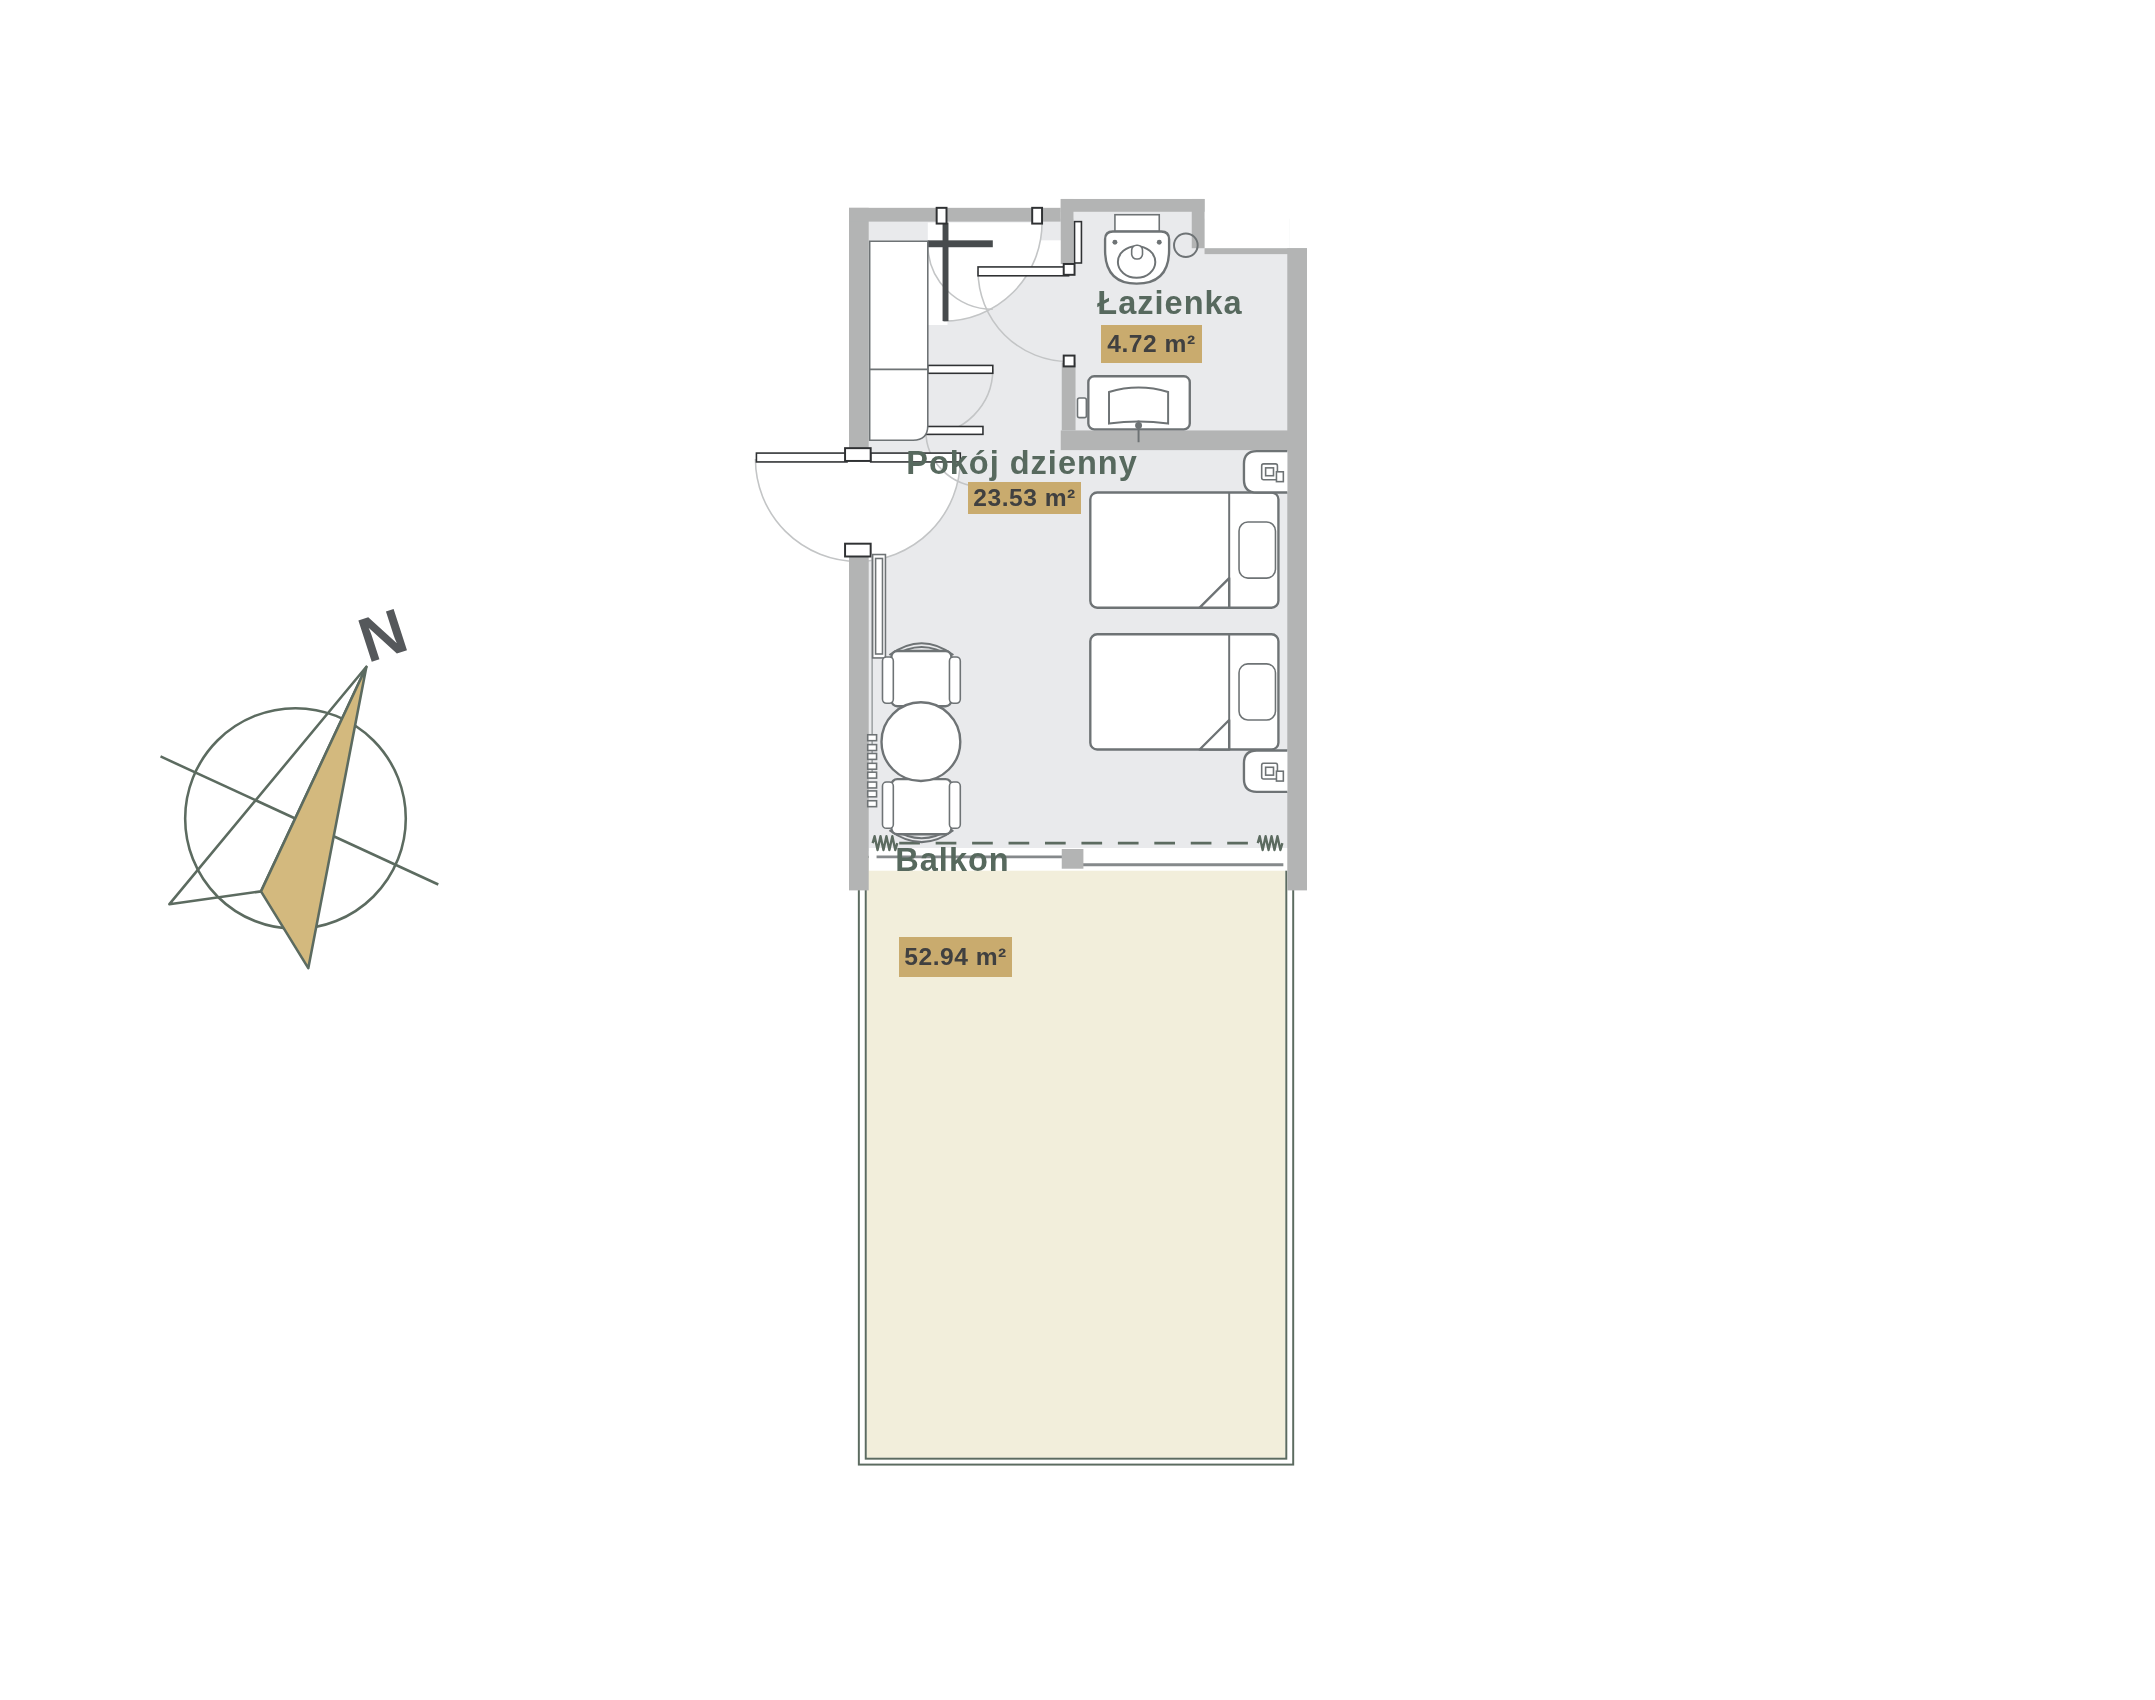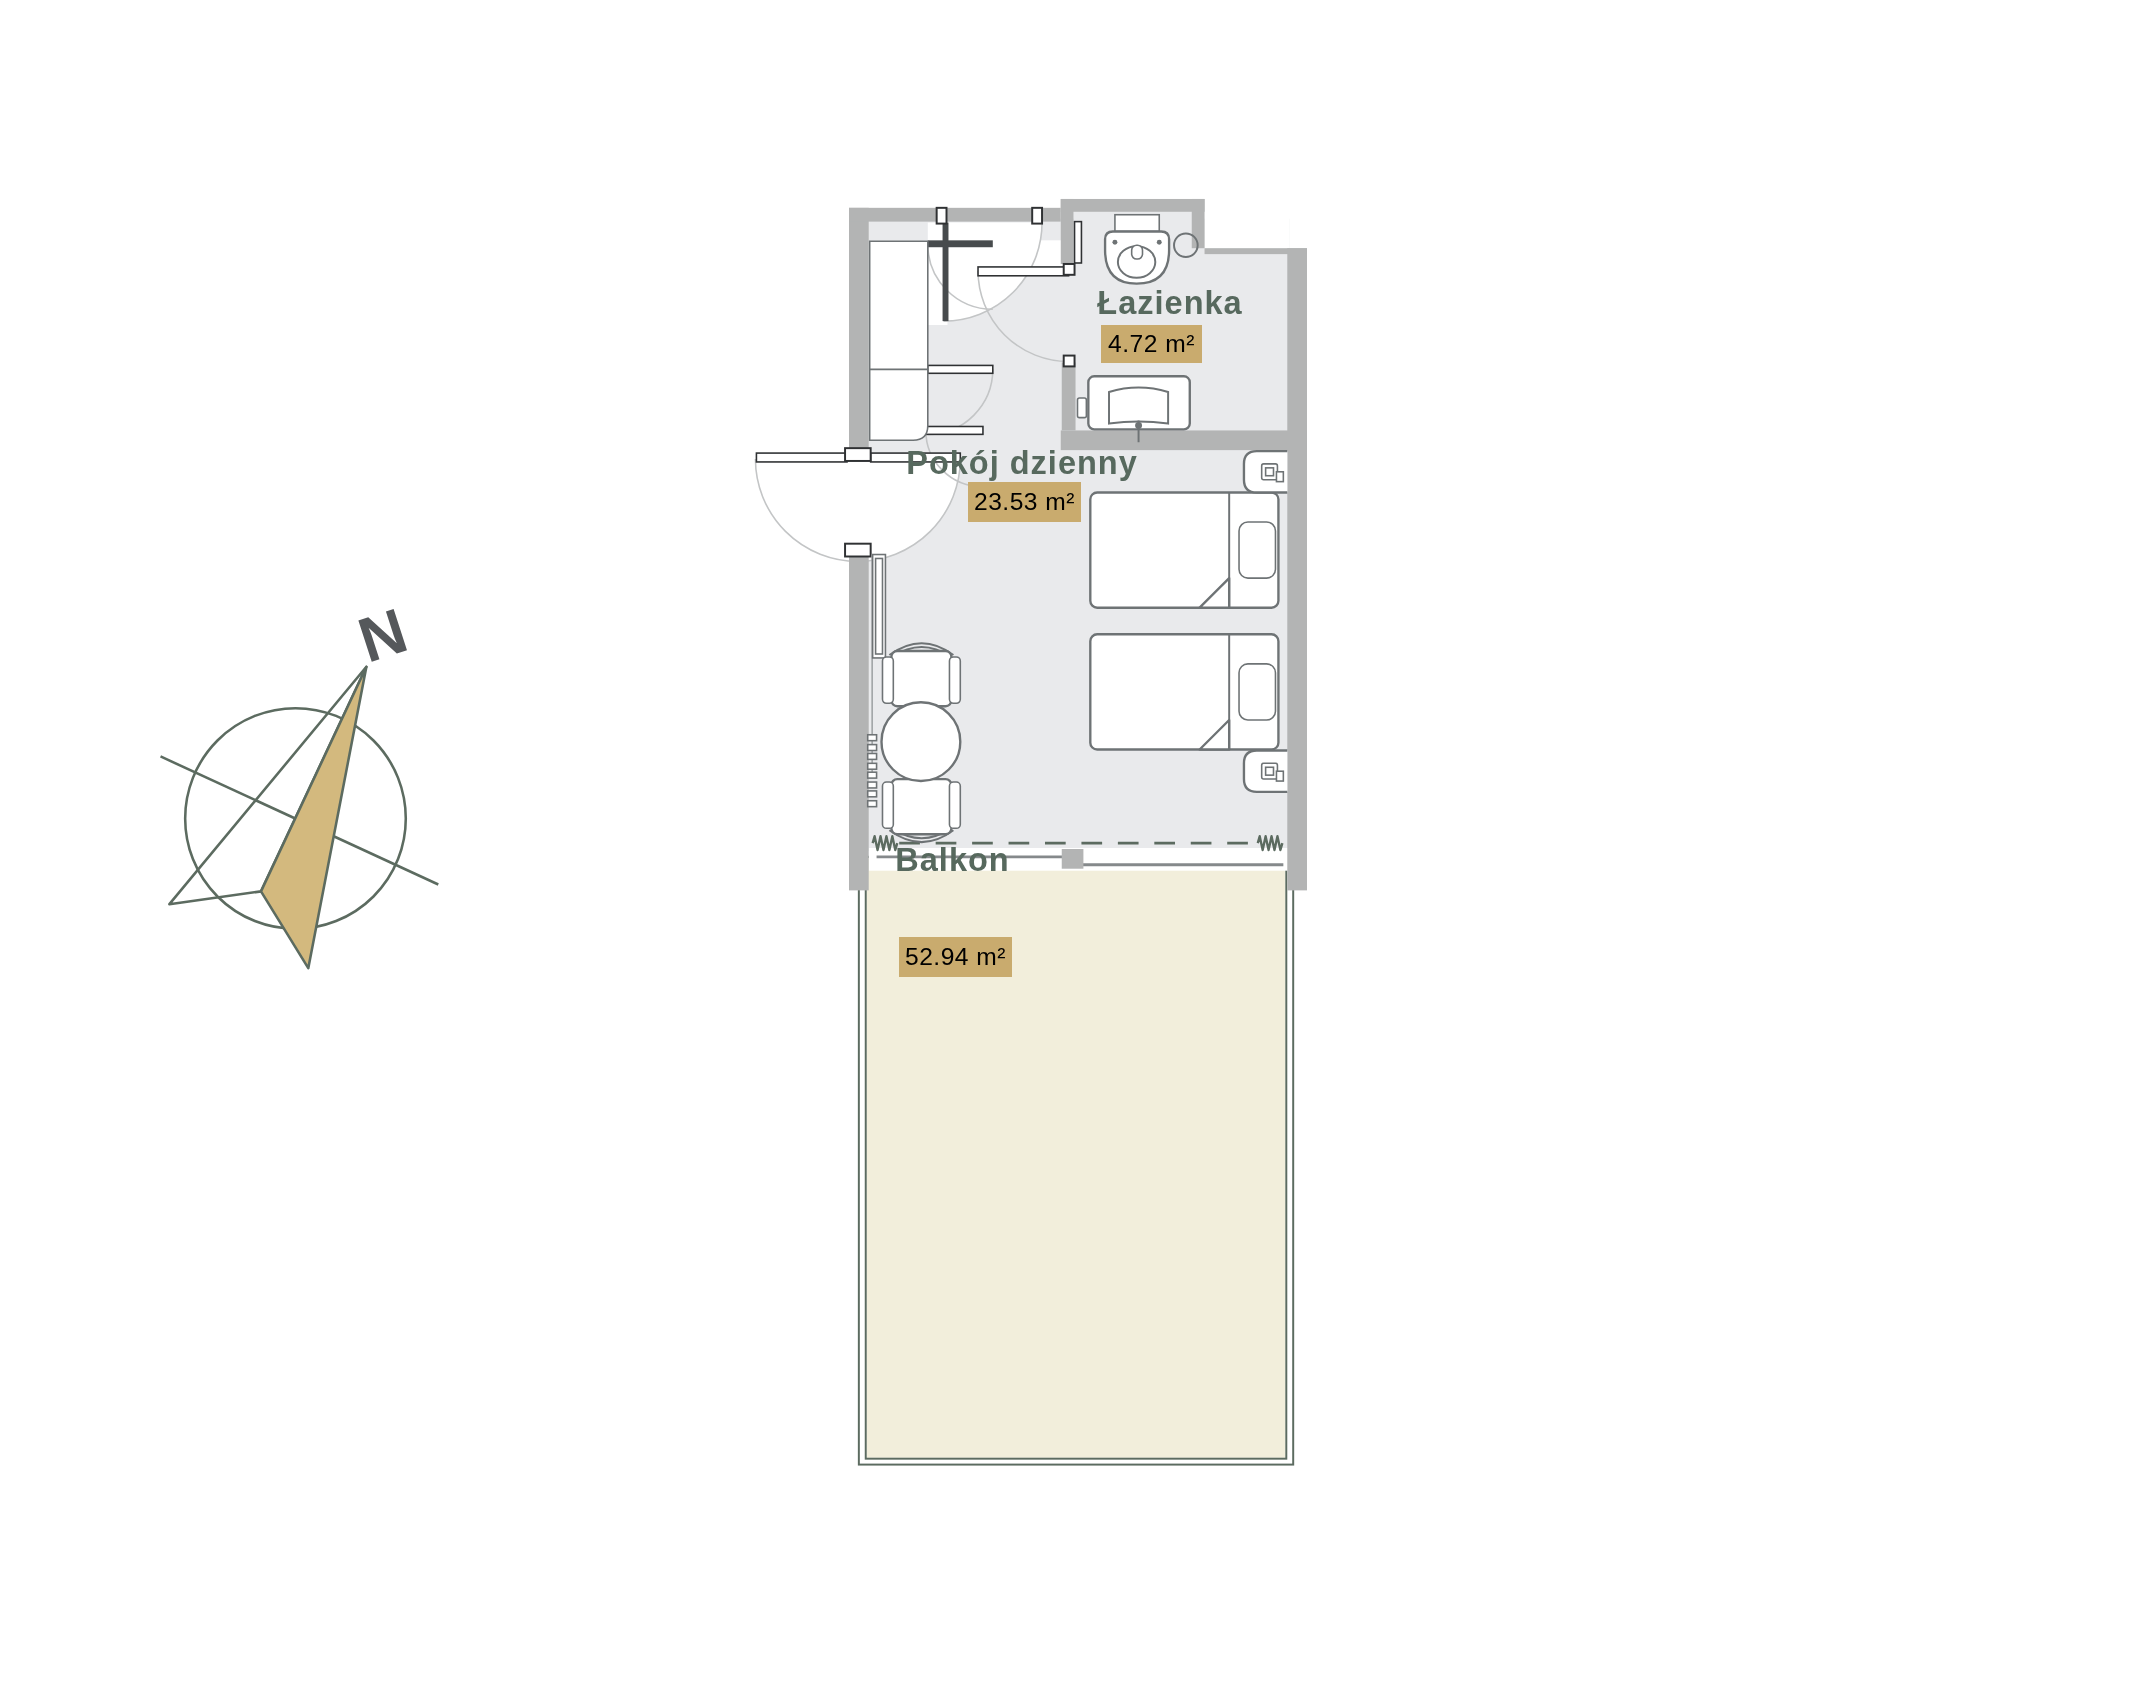--- a/index.html
+++ b/index.html
@@ -48,22 +48,22 @@
     text-align:center;
     font-weight:700;
     font-size:32.5px;
     letter-spacing:1px;
     color:var(--room_label);
     white-space:nowrap;
   }
   .area-badge{
     position:absolute;
     background:var(--area_badge);
-    color:#000000;
-    font-weight:400;
+    color:#404040;
+    font-weight:700;
     font-size:24.6px;
     letter-spacing:0.5px;
     text-align:center;
     display:flex;align-items:center;justify-content:center;
     white-space:nowrap;
   }
   .north-letter{
     position:absolute;
     left:345px;top:597px;width:75px;height:75px;
     font-size:63px;font-weight:700;
@@ -236,20 +236,20 @@
       <path class="compass-line" d="M163,768 L445,898"></path>
       <path class="needle-open" d="M372,677 L172,918 L265,905 Z"></path>
       <path class="needle" d="M372,677 L265,905 L313,983 Z"></path>
     </g>
   </svg>
 
   <div class="room-name" style="left:1079px;top:285px;width:182px;">Łazienka</div>
   <div class="area-badge" style="left:1101px;top:325px;width:101px;height:38px;">4.72 m²</div>
 
   <div class="room-name" style="left:889px;top:445px;width:266px;">Pokój dzienny</div>
-  <div class="area-badge" style="left:968px;top:482px;width:113px;height:40px;">23.53 m²</div>
+  <div class="area-badge" style="left:968px;top:482px;width:113px;height:32px;">23.53 m²</div>
 
   <div class="room-name" style="left:876px;top:842px;width:153px;">Balkon</div>
   <div class="area-badge" style="left:899px;top:937px;width:113px;height:40px;">52.94 m²</div>
 
   <div class="north-letter">N</div>
 </div>
 
 
 </body></html>

